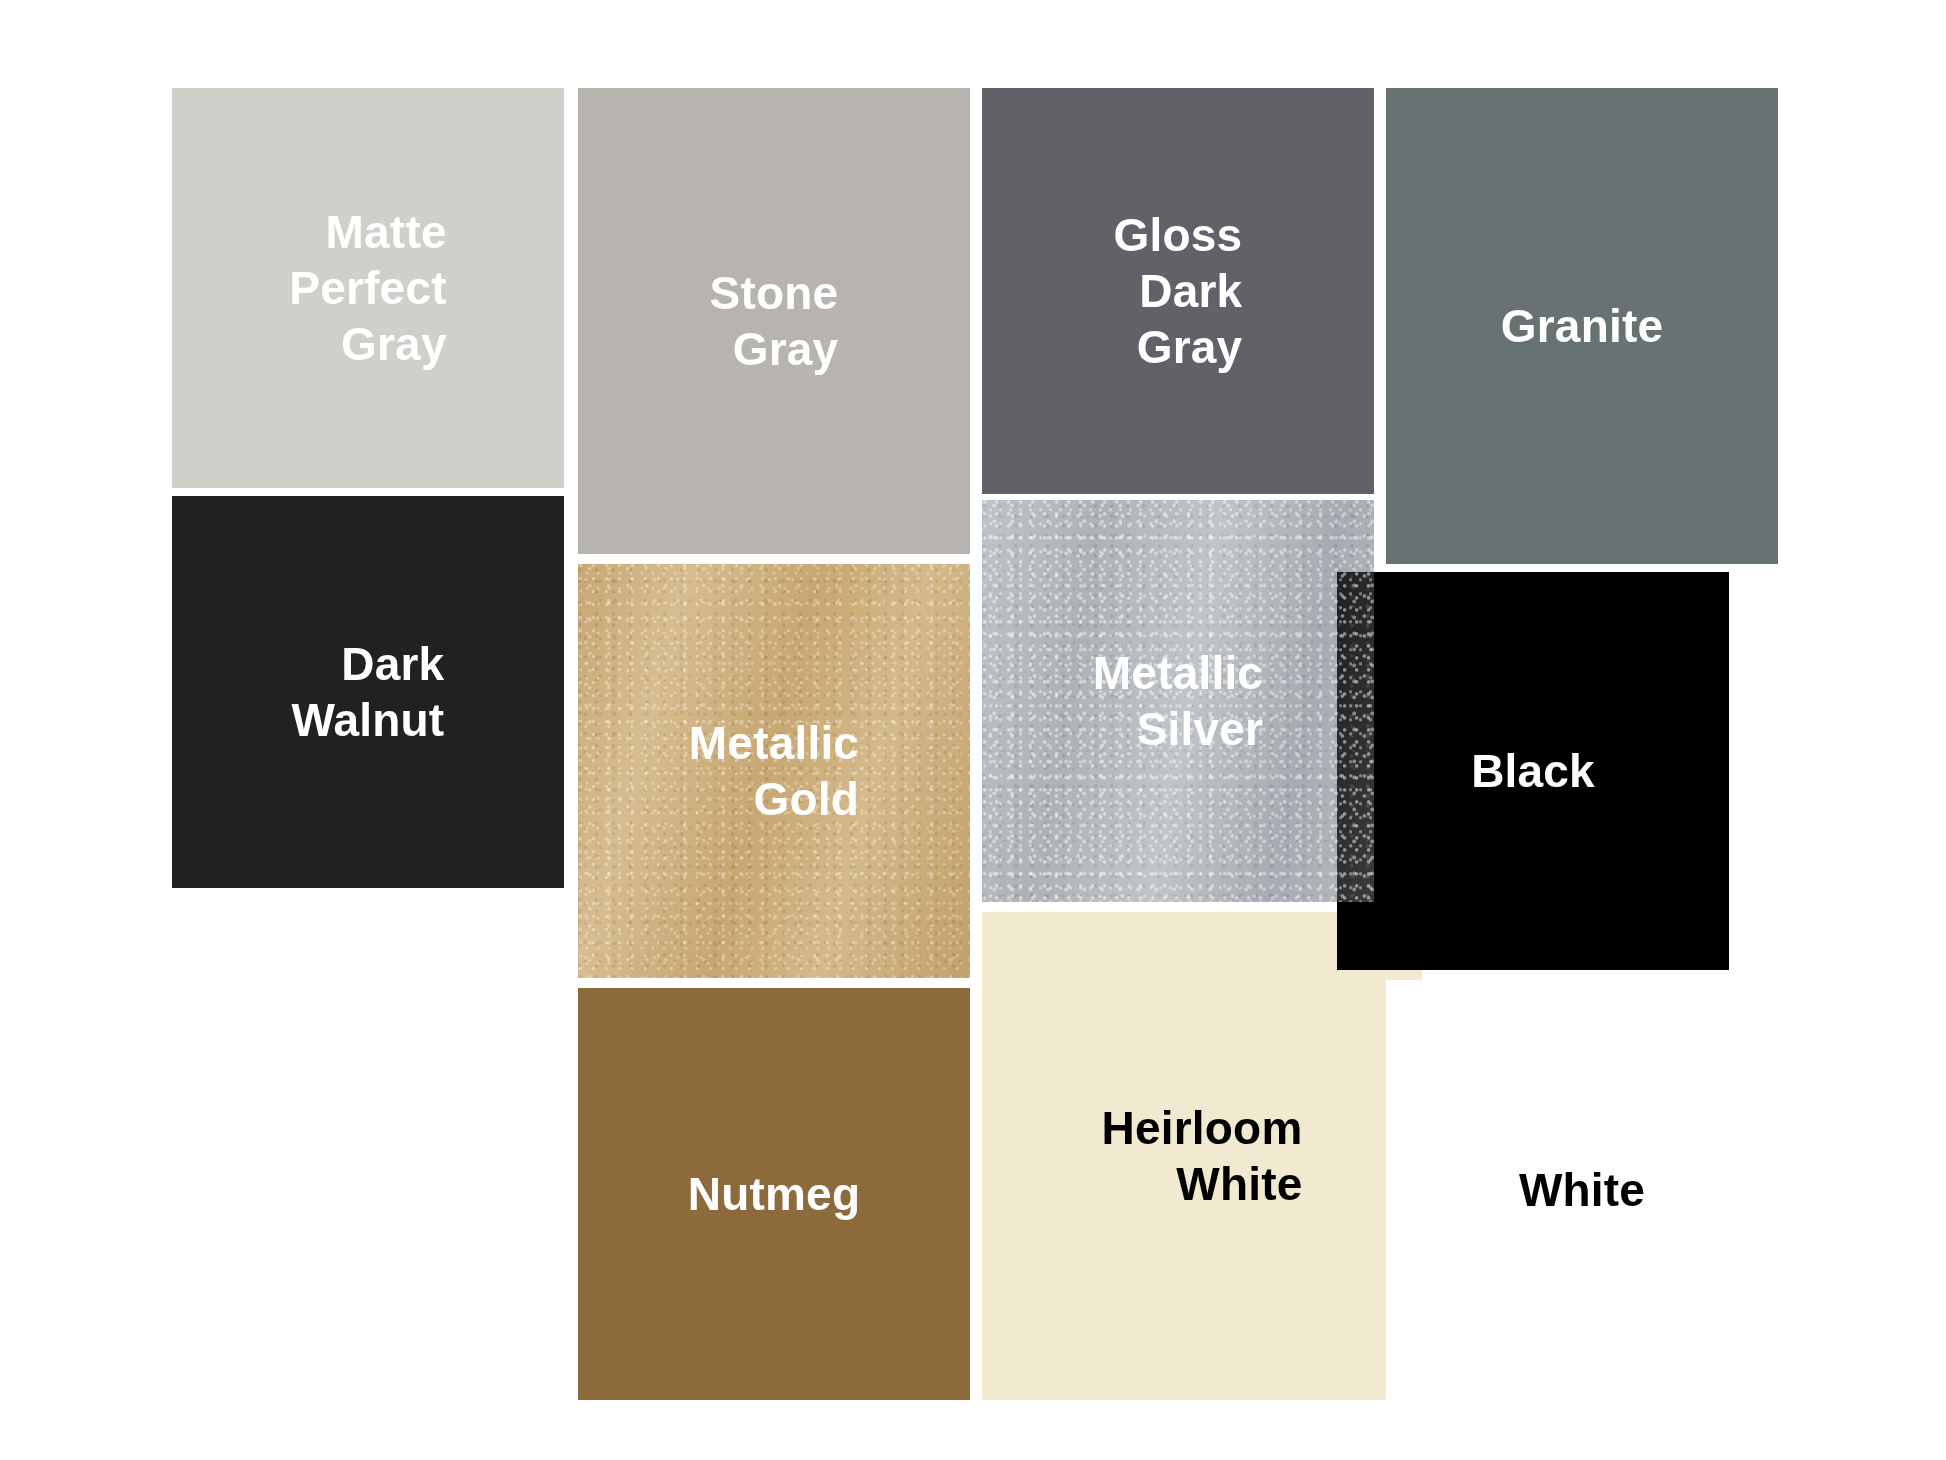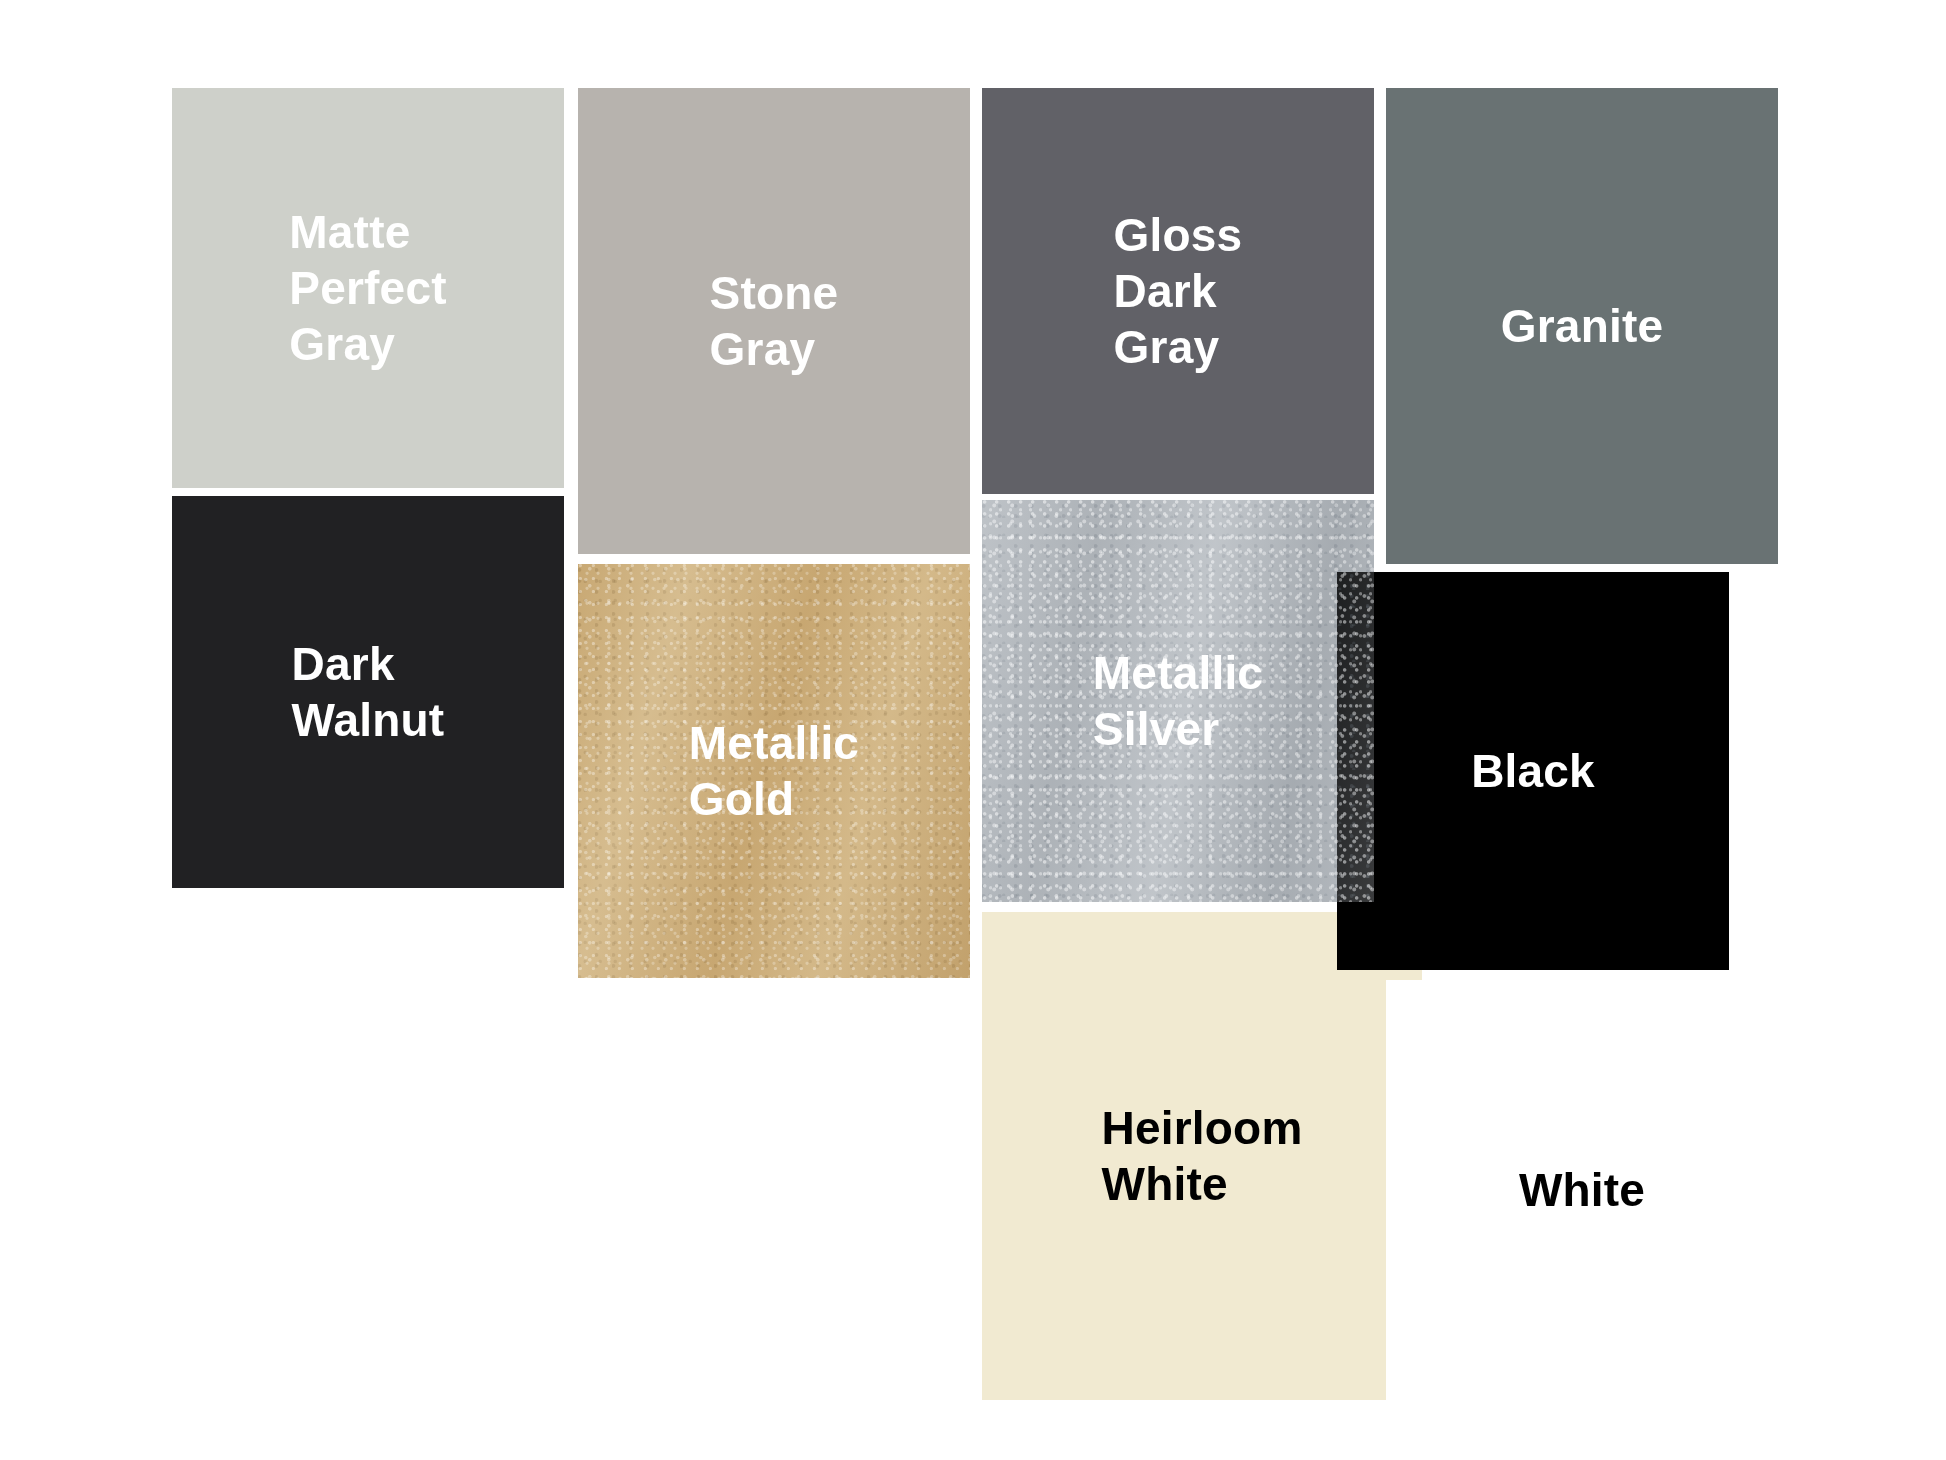--- a/index.html
+++ b/index.html
@@ -21,21 +21,21 @@
     height: 1460px;
     background: #ffffff;
   }
 
   .swatch {
     position: absolute;
     box-sizing: border-box;
     display: flex;
     align-items: center;
     justify-content: center;
-    text-align: left;
+    text-align: right;
     overflow: hidden;
   }
 
   .swatch-label {
     position: relative;
     z-index: 3;
     font-weight: bold;
     font-size: 46px;
     line-height: 1.22;
     letter-spacing: 0.2px;
@@ -130,20 +130,23 @@
 Gray</span>
   </div>
 
   <div class="swatch" id="sw-metallic-gold" style="left:578px; top:564px; width:392px; height:414px; background:#C8A873; color:#FFFFFF;">
     <span class="tex tex-gold"></span>
     <span class="tex-gold-sheen"></span>
     <span class="swatch-label">Metallic
 Gold</span>
   </div>
 
+  <div class="swatch" id="sw-nutmeg" style="left:578px; top:988px; width:392px; height:412px; background:#8C6A3C; color:#FFFFFF;">
+    <span class="swatch-label">Nutmeg</span>
+  </div>
 
   <div class="swatch" id="sw-gloss-dark-gray" style="left:982px; top:88px; width:392px; height:406px; background:#616167; color:#ffffff;">
     <span class="swatch-label">Gloss
 Dark
 Gray</span>
   </div>
 
   <div class="swatch" id="sw-metallic-silver" style="left:982px; top:500px; width:392px; height:402px; background:#A9AEB3; color:#FFFFFF;">
     <span class="tex tex-silver"></span>
     <span class="tex-silver-sheen"></span>

